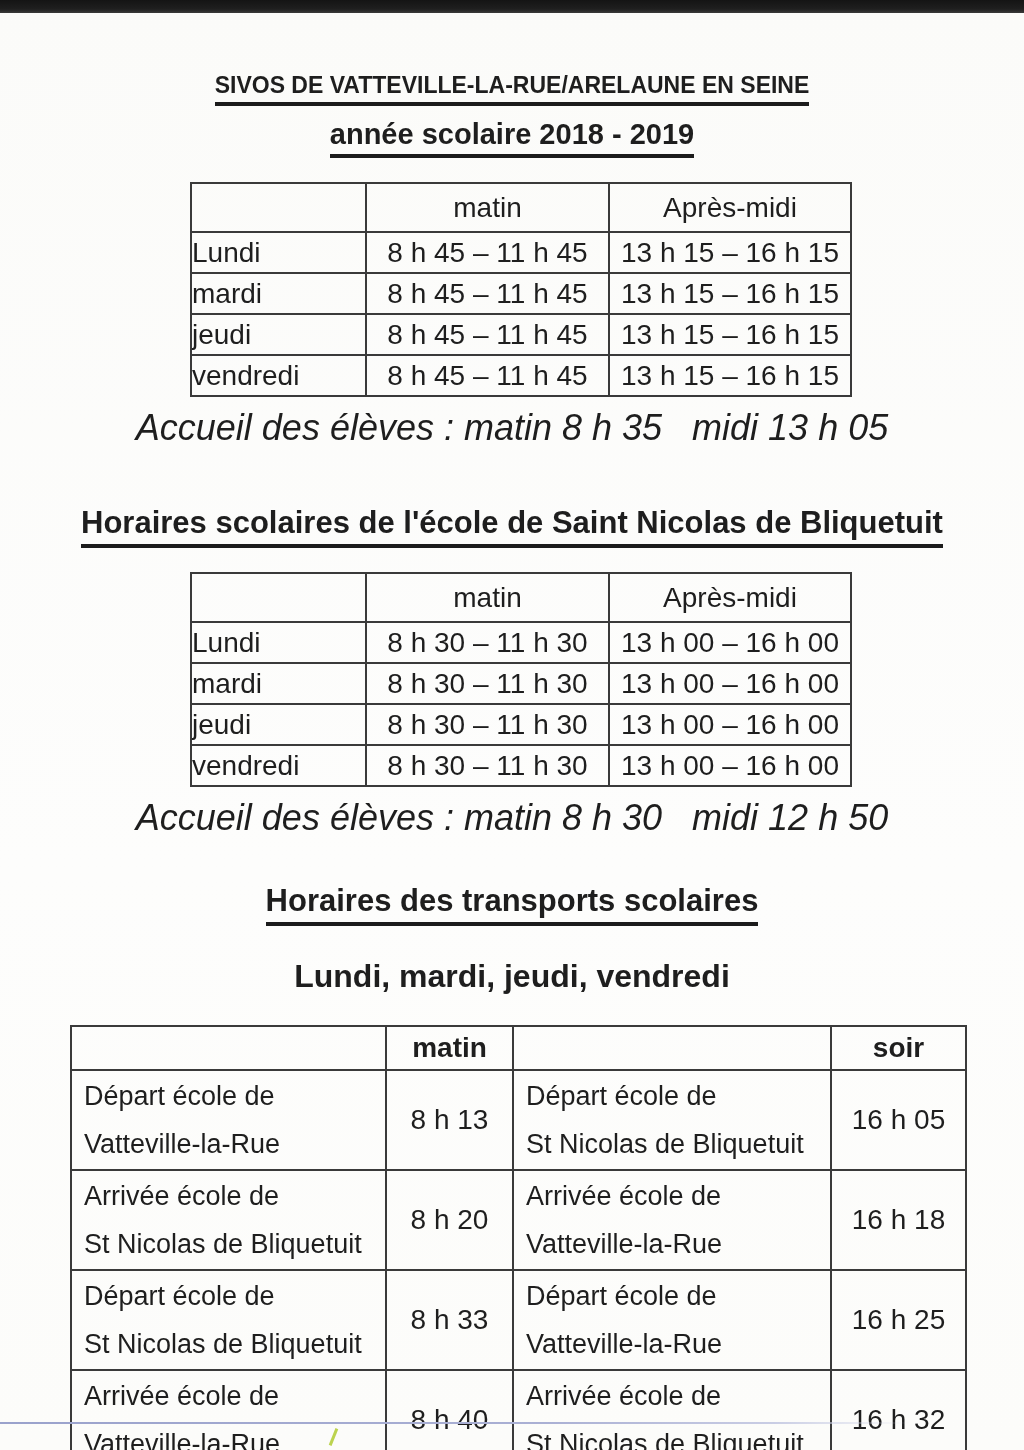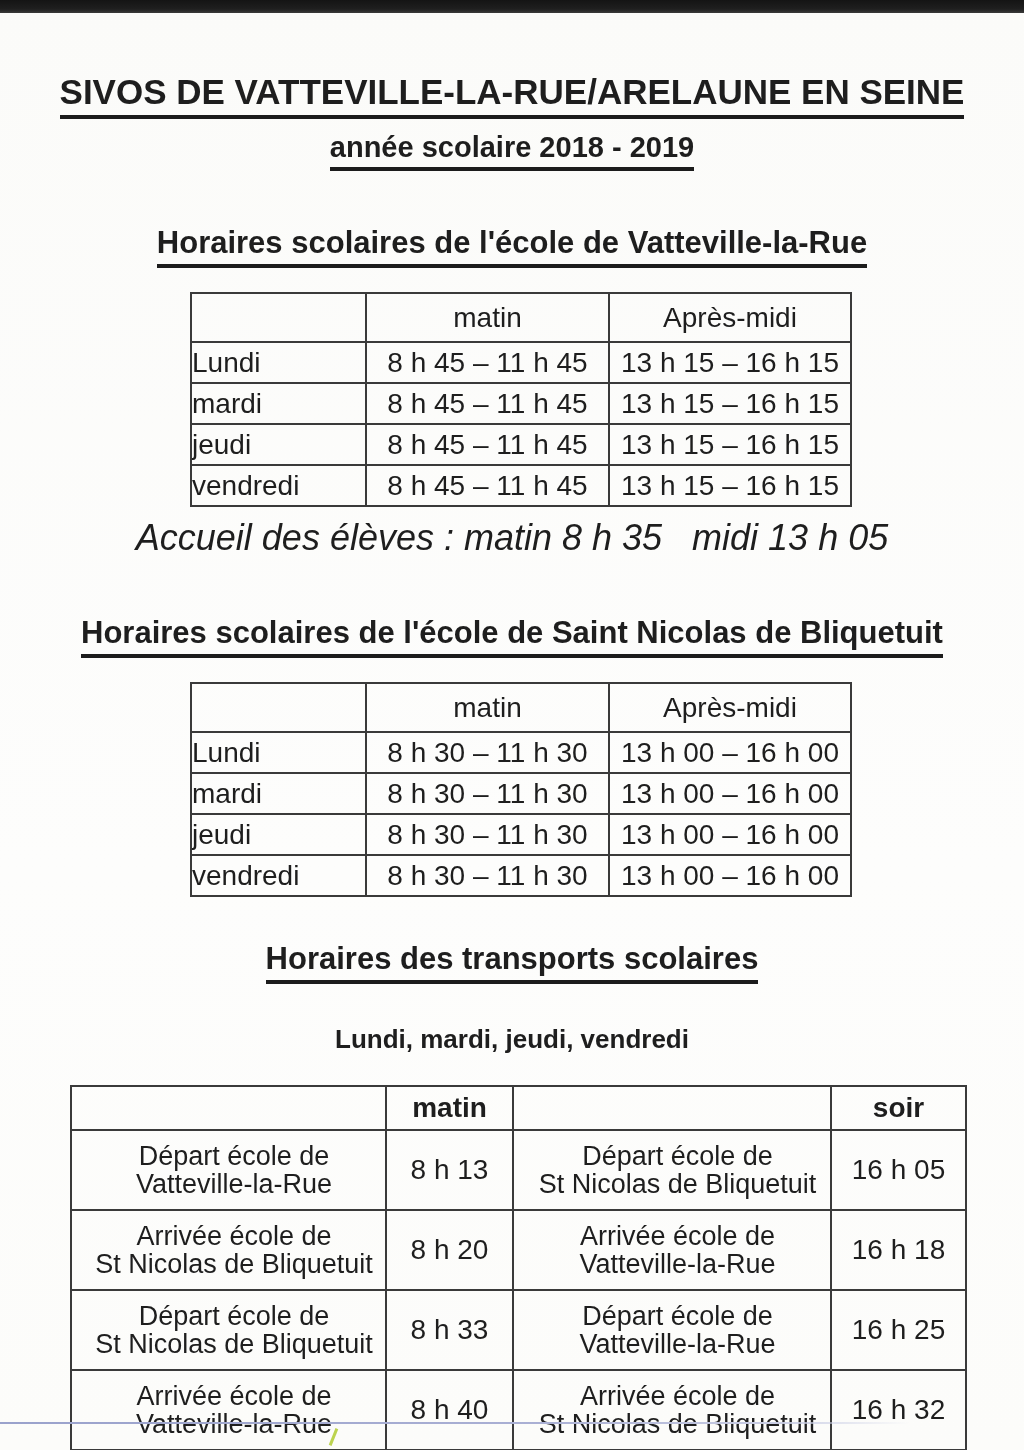--- a/index.html
+++ b/index.html
@@ -14,27 +14,27 @@
   .scan-band{
     position:absolute;top:0;left:0;width:1024px;height:13px;
     background:linear-gradient(180deg,#141414 0%,#1f1f1f 70%,#3a3a3a 100%);
   }
   .center{text-align:center;}
   .u{
     display:inline-block;
     border-bottom:4px solid #1c1c1c;
     padding-bottom:3px;
   }
-  .title1{margin-top:72px;font-size:35px;font-weight:bold;letter-spacing:0px;}
+  .title1{margin-top:72px;font-size:23px;font-weight:bold;letter-spacing:0px;}
   .title2{margin-top:12px;font-size:29px;font-weight:bold;}
   .heading{font-size:31px;font-weight:bold;}
   .h1m{margin-top:54px;}
   .h2m{margin-top:56px;}
   .h3m{margin-top:44px;}
-  .subheading{margin-top:40px;font-size:26px;font-weight:bold;}
+  .subheading{margin-top:32px;font-size:32px;font-weight:bold;}
   table{border-collapse:collapse;table-layout:fixed;}
   td{border:2px solid #3a3a3a;font-size:28px;overflow:hidden;}
   .sched{width:660px;margin:24px 0 0 190px;}
   .sched td{height:37px;}
   .sched tr.hdr td{height:45px;text-align:center;}
   .day-col{width:175px;}
   .am-col{width:243px;}
   .pm-col{width:242px;}
   .day-cell{padding-left:0;text-align:left;}
   .time-cell{text-align:center;}
@@ -44,22 +44,22 @@
     white-space:pre;
   }
   .transport{width:895px;margin:30px 0 0 70px;}
   .transport tr.hdr td{height:40px;text-align:center;font-weight:bold;}
   .transport td{height:76px;}
   .t-c1{width:315px;}
   .t-c2{width:127px;}
   .t-c3{width:318px;}
   .t-c4{width:135px;}
   .route-cell{
-    padding-left:12px;text-align:center;
-    font-size:27px;line-height:28px;
+    padding-left:12px;text-align:left;
+    font-size:27px;line-height:48px;
     white-space:pre-line;vertical-align:middle;
   }
   .t-time{text-align:center;vertical-align:middle;margin-left:8px;}
   .scan-line{
     position:absolute;top:1422px;left:0;width:910px;height:2px;
     background:linear-gradient(to right,#9aa2cc 0%,#aab0d4 60%,#c9cde4 85%,rgba(201,205,228,0));
   }
   .scan-mark{
     position:absolute;top:1428px;left:332px;width:3px;height:18px;
     background:#bcd34f;transform:rotate(22deg);
@@ -72,23 +72,20 @@
 
   <div class="scan-band"></div>
 
   <div class="center title1">
     <span class="u">SIVOS DE VATTEVILLE-LA-RUE/ARELAUNE EN SEINE</span>
   </div>
   <div class="center title2">
     <span class="u">année scolaire 2018 - 2019</span>
   </div>
 
-  <div class="center heading h1m">
-    <span class="u">Horaires scolaires de l'école de Vatteville-la-Rue</span>
-  </div>
 
   <table class="sched">
     <colgroup>
         <col class="day-col">
         <col class="am-col">
         <col class="pm-col">
       </colgroup>
     <tbody>
         <tr class="hdr">
       <td></td>
@@ -152,20 +149,21 @@
       <td class="time-cell">13 h 00 – 16 h 00</td>
     </tr>
     <tr>
       <td class="day-cell">vendredi</td>
       <td class="time-cell">8 h 30 – 11 h 30</td>
       <td class="time-cell">13 h 00 – 16 h 00</td>
     </tr>
   </tbody>
     </table>
 
+  <div class="center note">Accueil des élèves : matin 8 h 30   midi 12 h 50</div>
 
   <div class="center heading h3m">
     <span class="u">Horaires des transports scolaires</span>
   </div>
 
   <div class="center subheading">Lundi, mardi, jeudi, vendredi</div>
 
   <table class="transport">
     <colgroup>
         <col class="t-c1">

